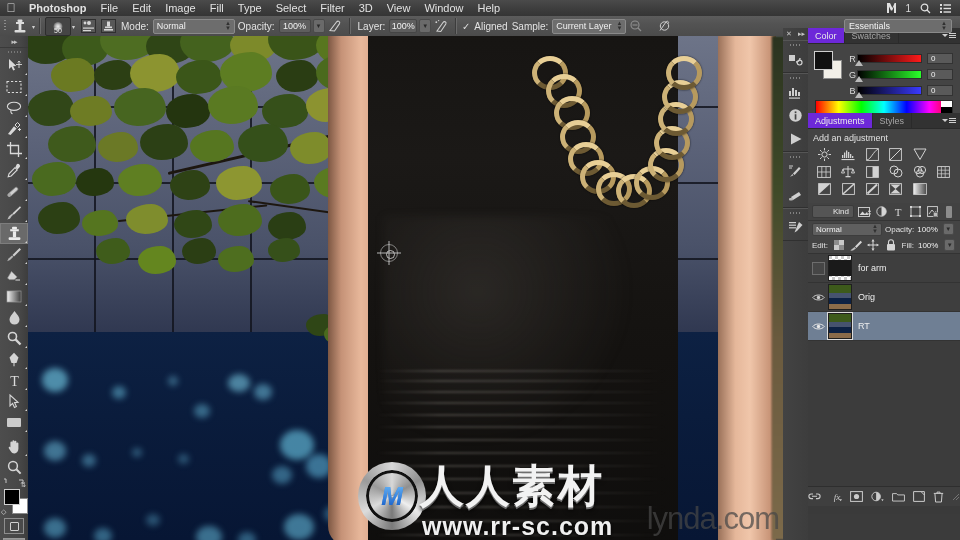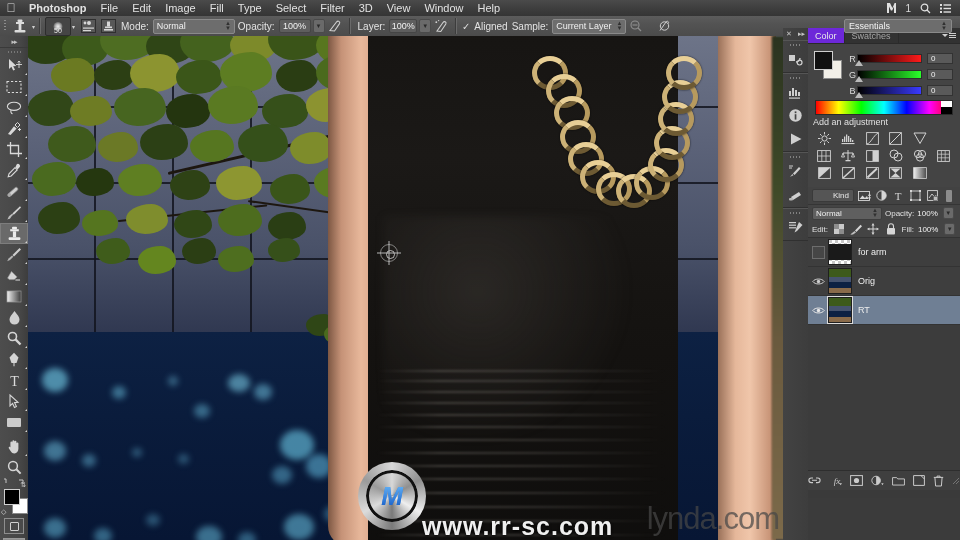--- a/index.html
+++ b/index.html
@@ -705,20 +705,21 @@
         <div class="x2"></div>
       </div>
     </div>
 
     <div class="watermark">
       <div class="wm-badge">
         <div class="wm-badge-in">
             <span>M</span>
           </div>
       </div>
+      <div class="wm-cn">人人素材</div>
       <div class="wm-url">www.rr-sc.com</div>
     </div>
     <div class="lynda">lynda.com</div>
   </div>
 
   <div class="dockstrip">
     <div class="ds-top">
       <span>✕</span>
       <span>▸▸</span>
     </div>
@@ -837,20 +838,32 @@
             <span class="sl-thumb"></span>
           </span>
           <span class="sl-val">0</span>
         </div>
       </div>
       <div class="spectrum">
           <span class="wb"></span>
         </div>
     </div>
 
+    <div class="panel-tabs">
+      <div class="ptab active">Adjustments</div>
+      <div class="ptab">Styles</div>
+      <div class="ptab-menu">
+        <span class="tri"></span>
+        <span class="bars">
+            <i></i>
+            <i></i>
+            <i></i>
+          </span>
+      </div>
+    </div>
     <div class="panel-body adj-body">
       <div class="adj-title">Add an adjustment</div>
       <div class="adj-grid">
         <div class="adj-cell">
           <svg width="13" height="13" viewBox="0 0 13 13">
               <circle cx="6.5" cy="6.5" r="2.6" fill="none" stroke="#d2d2d2" stroke-width="1"></circle>
               <g stroke="#d2d2d2" stroke-width="1">
                 <path d="M6.5 0v2.4M6.5 10.6V13M0 6.5h2.4M10.6 6.5H13M2 2l1.7 1.7M9.3 9.3 11 11M11 2 9.3 3.7M3.7 9.3 2 11"></path>
               </g>
             </svg>

